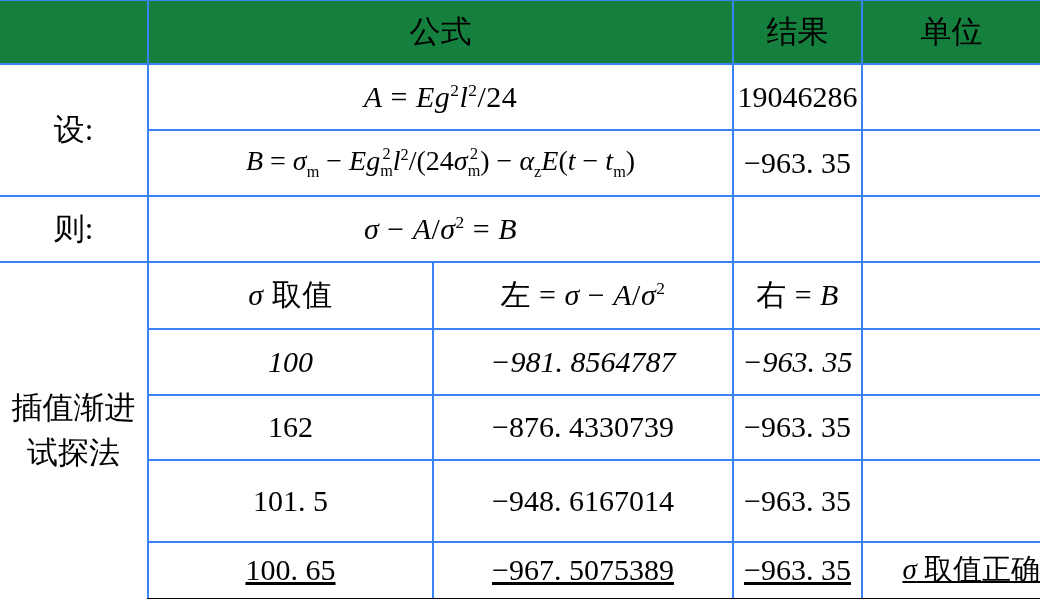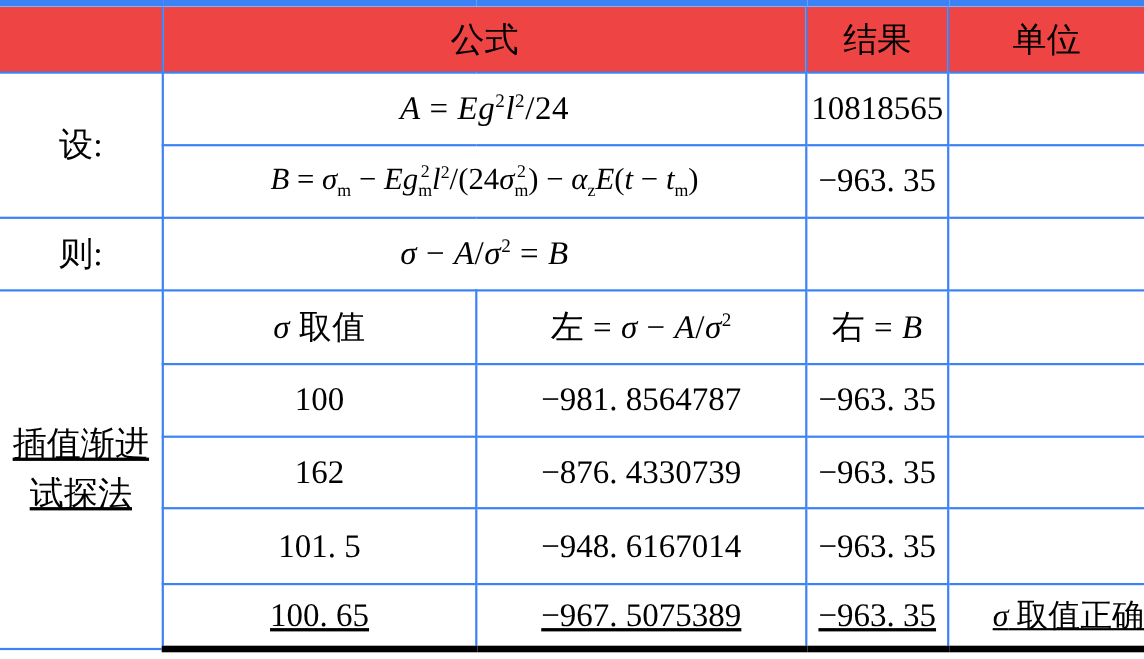--- a/index.html
+++ b/index.html
@@ -19,54 +19,54 @@
     color: #000000;
   }
   td {
     border: 2px solid #3b82f6;
     text-align: center;
     vertical-align: middle;
     padding: 0;
     overflow: hidden;
   }
   tr.hdr td {
-    border-top: 6px solid #3b82f6;
-    background: #ef4444;
+    border-top: 1px solid #3b82f6;
+    background: #15803d;
     font-size: 31px;
   }
   tr.last td {
     border-bottom: 6px solid #000000;
     text-decoration: underline;
   }
   td.no-l { border-left: none; }
   td.no-r { border-right: none; }
   tr.r-hdr  { height: 63px; }
   tr.r-a    { height: 66px; }
   tr.r-b    { height: 66px; }
   tr.r-ze   { height: 66px; }
   tr.r-sub  { height: 67px; }
-  tr.r-d1   { height: 66px; }
+  tr.r-d1   { height: 66px; font-style: italic; }
   tr.r-d2   { height: 65px; }
-  tr.r-d3   { height: 69px; }
+  tr.r-d3   { height: 82px; }
   tr.r-d4   { height: 59px; }
   .formula { font-size: 30px; letter-spacing: 0.5px; }
   .formula-b { font-size: 28px; letter-spacing: 0; }
   i { font-style: italic; }
   sup, sub { font-size: 0.58em; line-height: 0; }
   .ss {
     display: inline-flex;
     flex-direction: column;
     align-items: center;
     vertical-align: middle;
     font-size: 0.58em;
     line-height: 1.05;
     font-style: normal;
   }
   .label-cell { font-size: 31px; }
-  .label-cell .lbl-line { display: block; line-height: 1.45; text-decoration: underline; }
+  .label-cell .lbl-line { display: block; line-height: 1.45; }
   .num { font-size: 30px; }
   td.unit-note {
     text-align: right;
     padding-left: 4px;
     font-size: 29px;
     white-space: nowrap;
   }
 </style>
 </head>
 <body>
@@ -84,21 +84,21 @@
       <tr class="hdr r-hdr">
     <td class="no-l"></td>
     <td colspan="2">公式</td>
     <td>结果</td>
     <td class="no-r">单位</td>
   </tr>
 
   <tr class="r-a">
     <td class="no-l label-cell" rowspan="2">设:</td>
     <td colspan="2" class="formula"><i>A</i> = <i>Eg</i><sup>2</sup><i>l</i><sup>2</sup>/24</td>
-    <td class="num">10818565</td>
+    <td class="num">19046286</td>
     <td class="no-r"></td>
   </tr>
 
   <tr class="r-b">
     <td colspan="2" class="formula formula-b"><i>B</i> = <i>σ</i><sub>m</sub> − <i>Eg</i><span class="ss">
             <span>2</span>
             <span>m</span>
           </span><i>l</i><sup>2</sup>/(24<i>σ</i><span class="ss">
             <span>2</span>
             <span>m</span>

